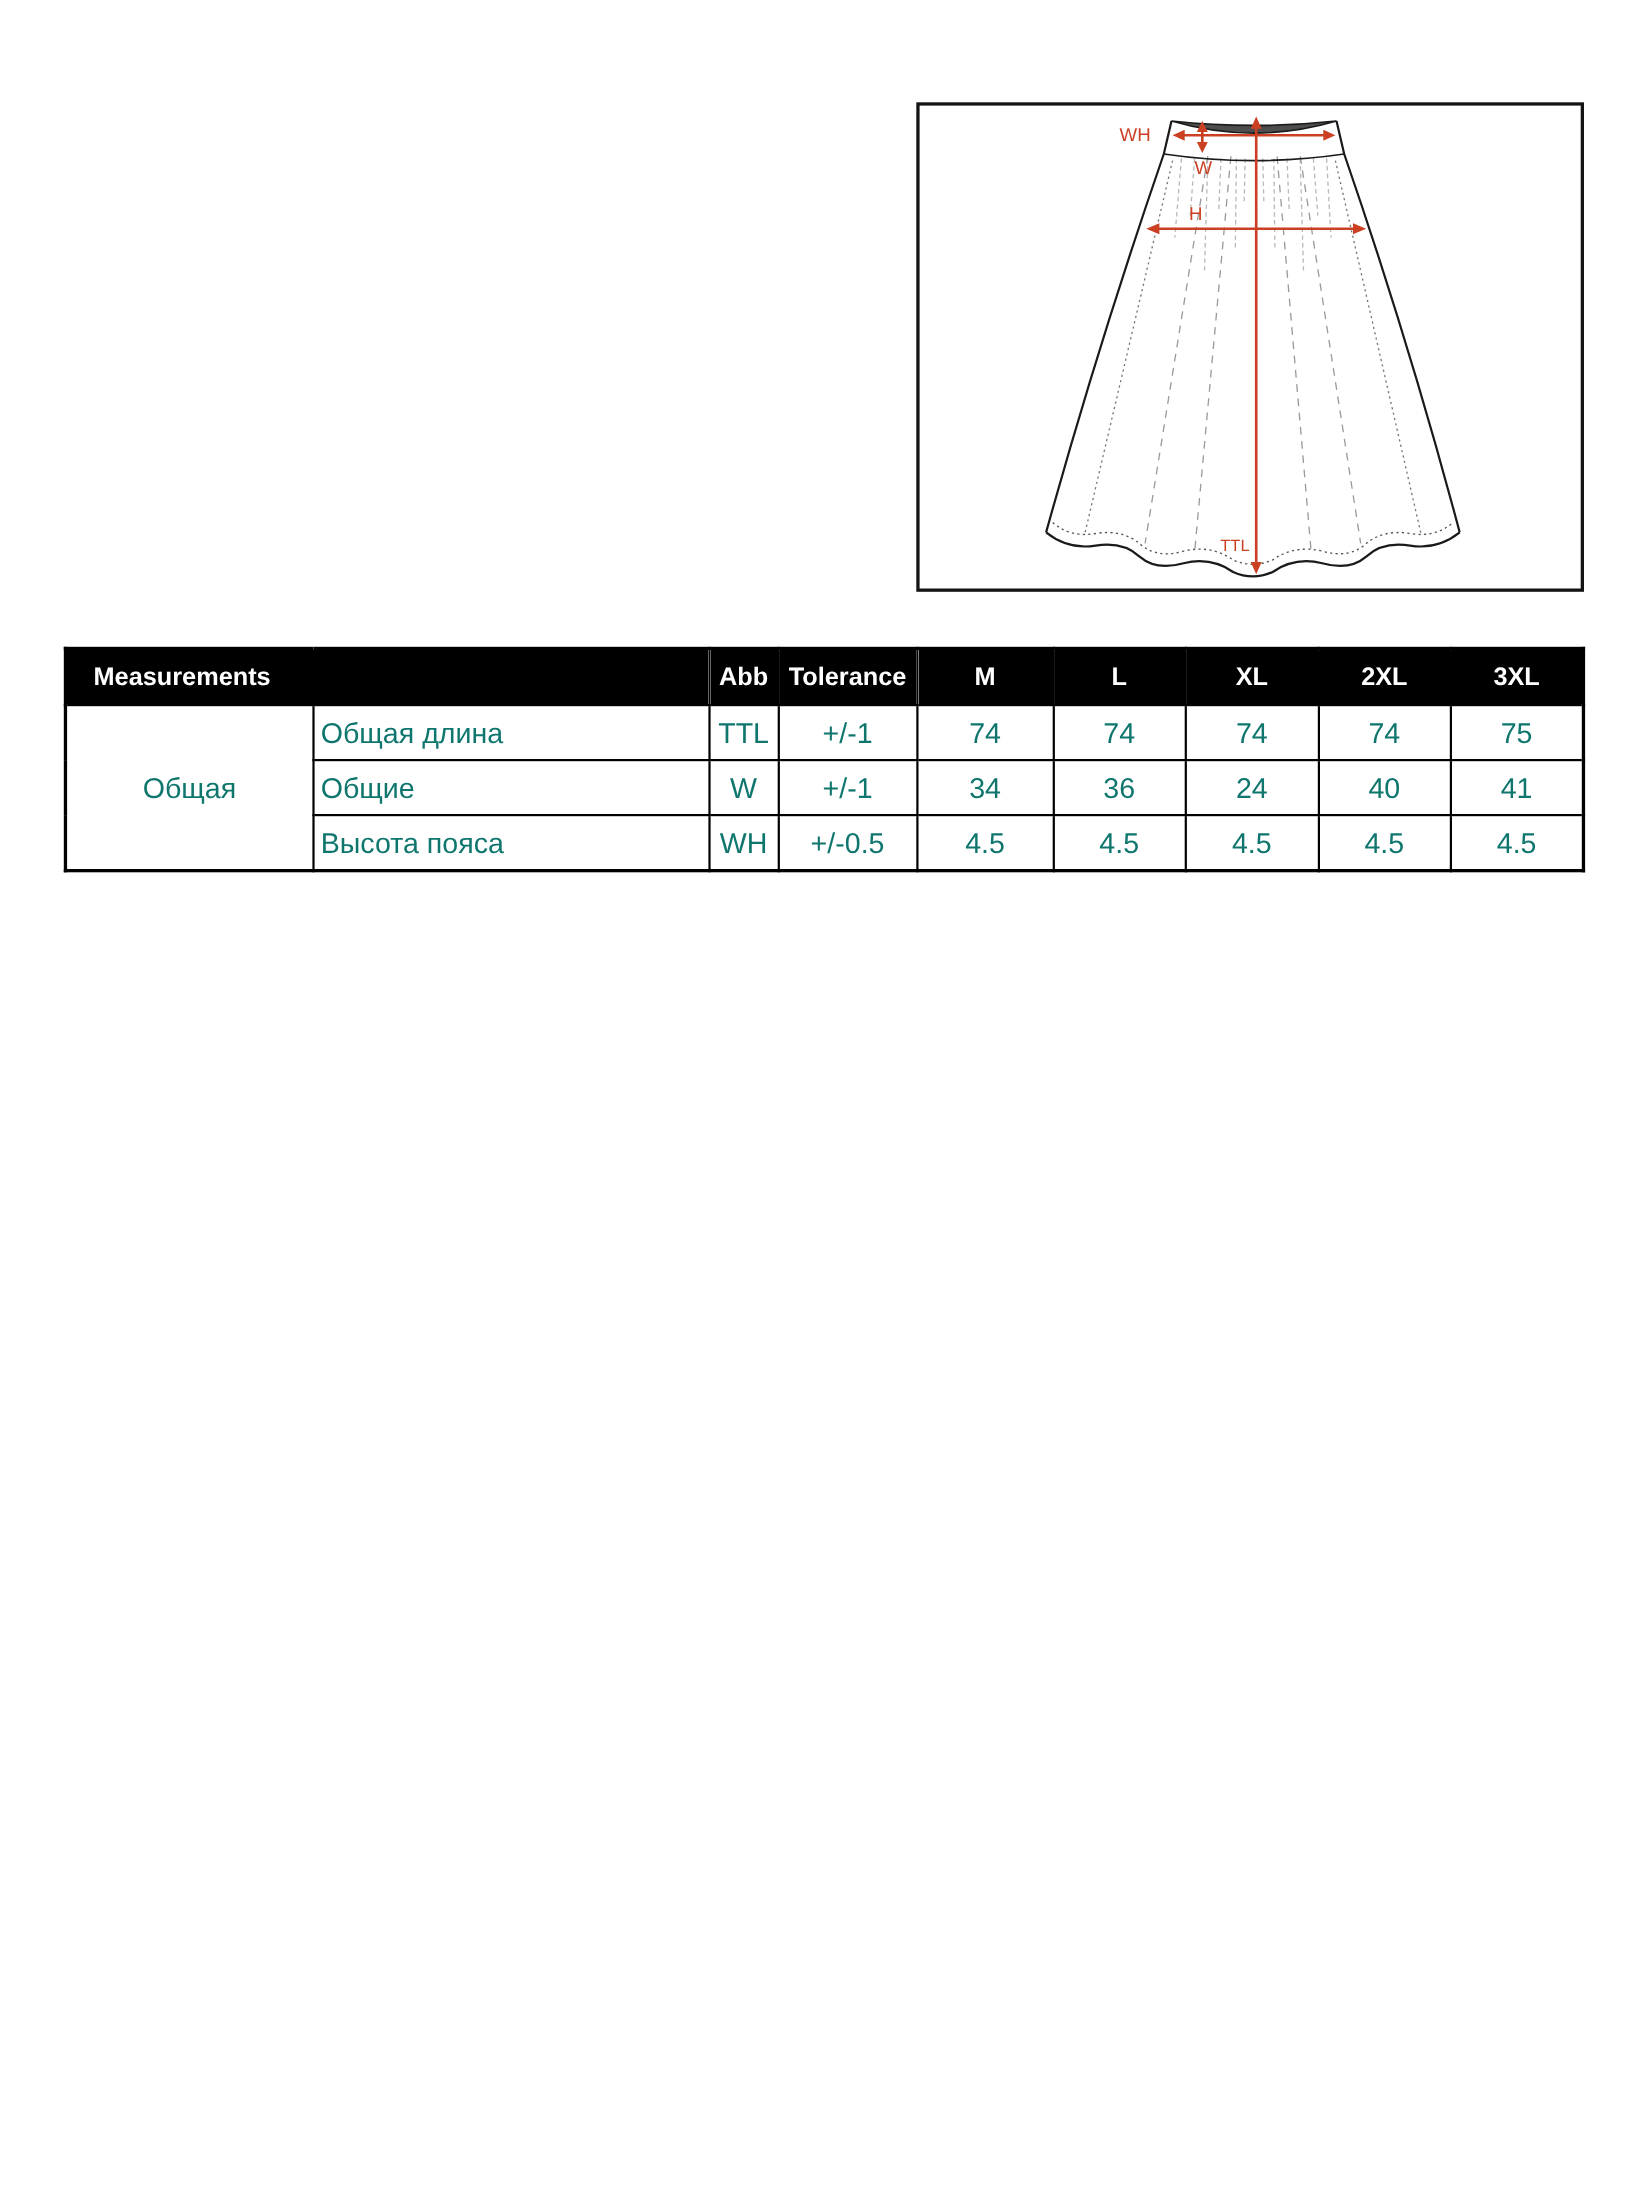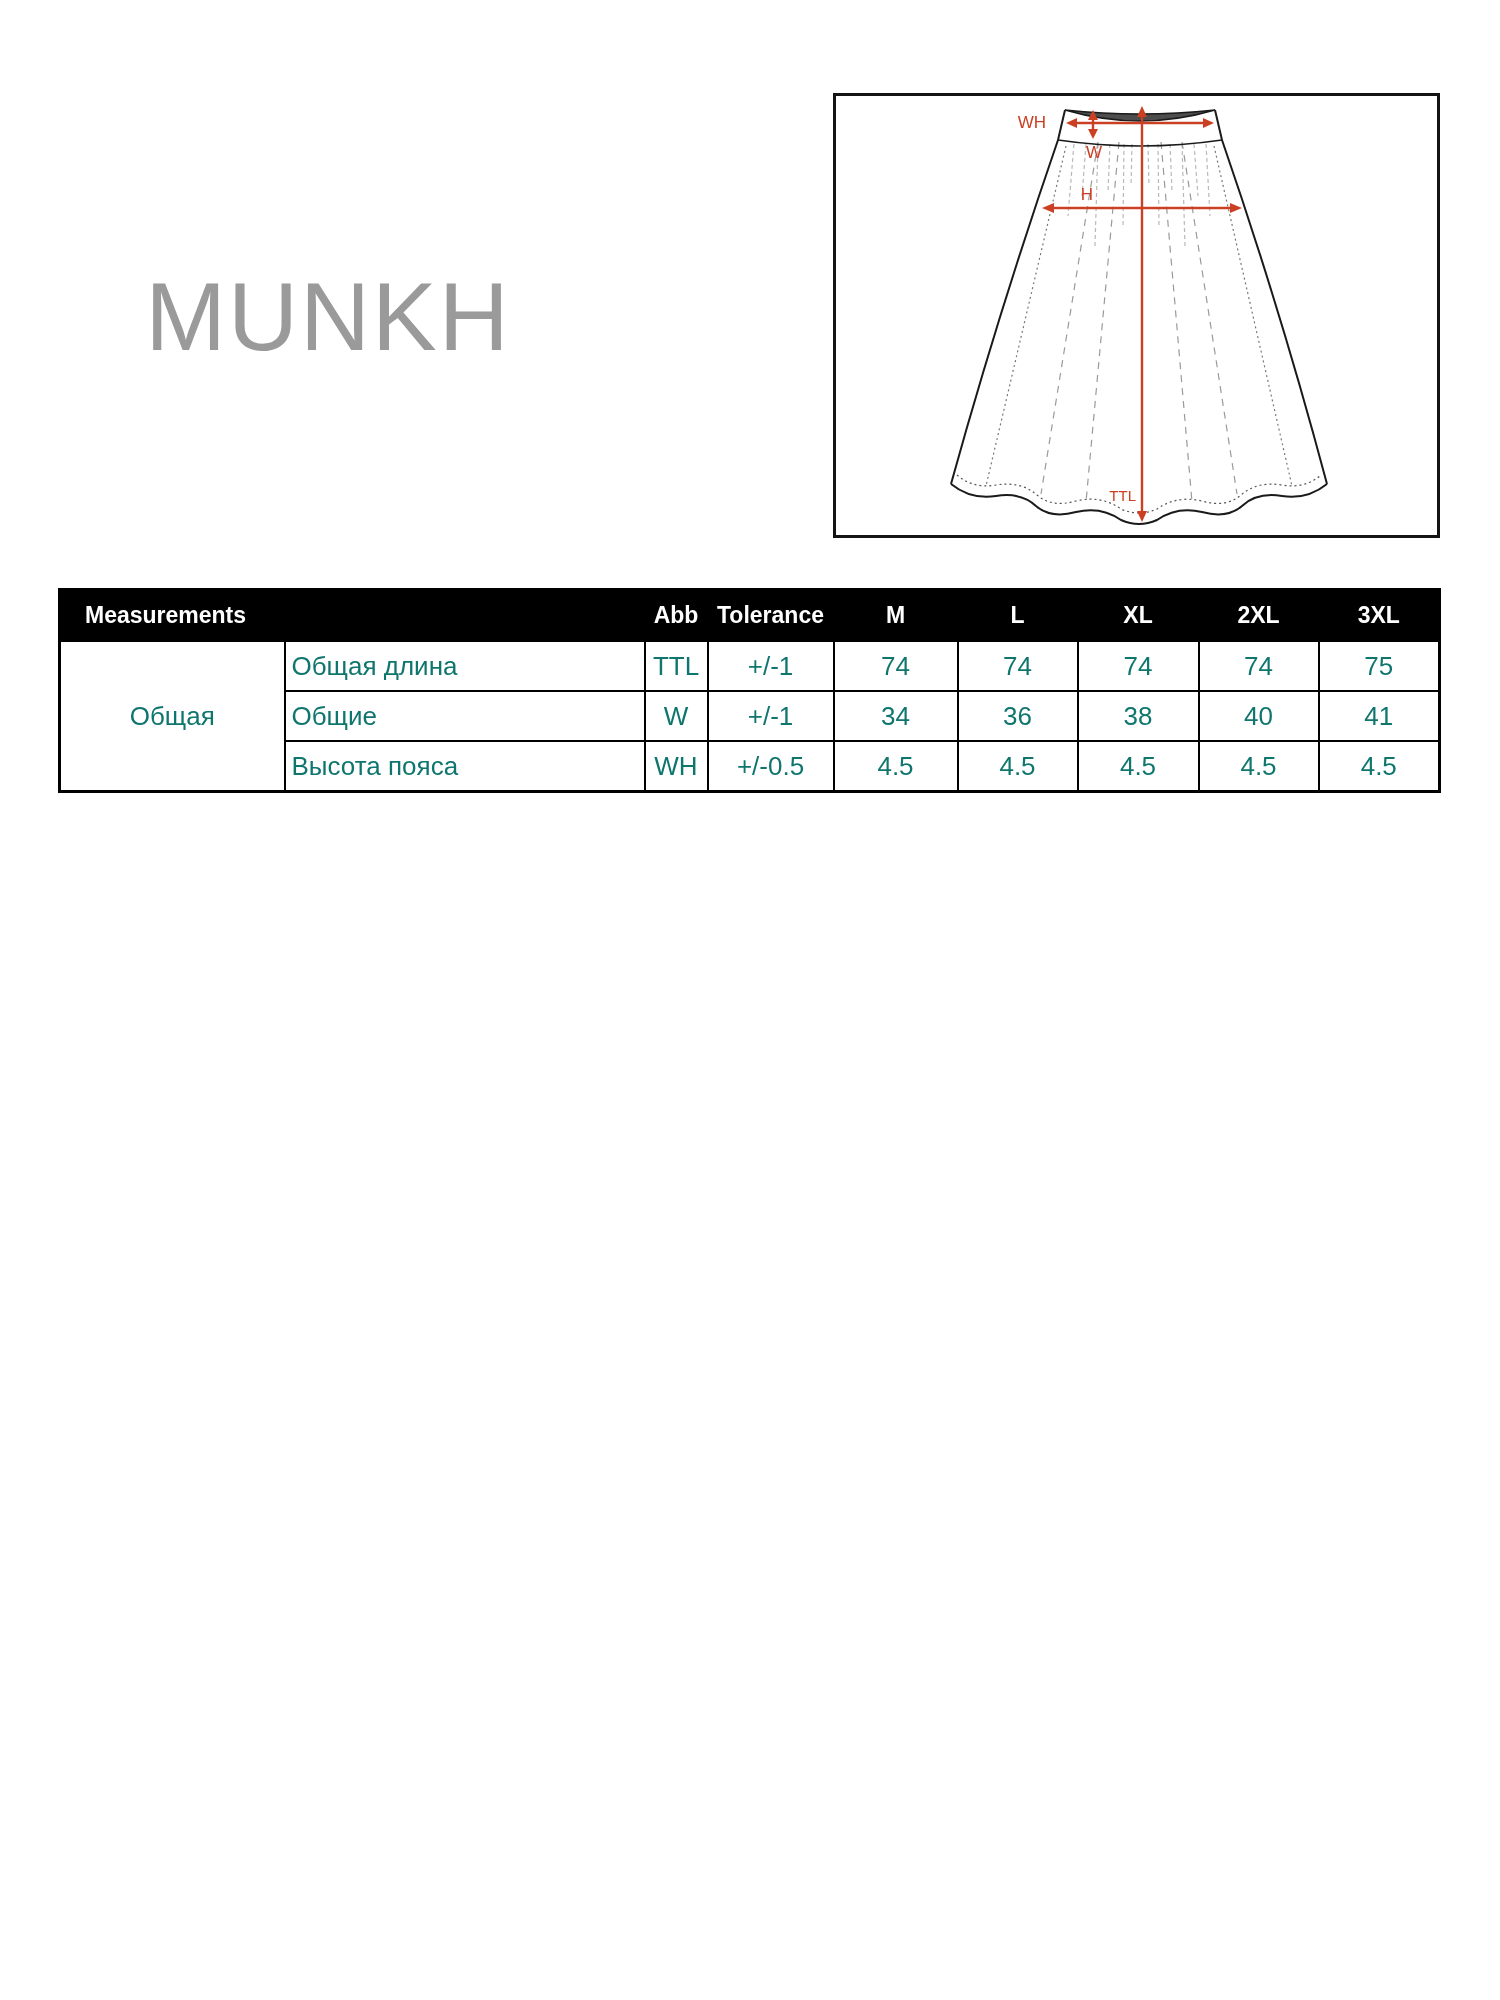--- a/index.html
+++ b/index.html
@@ -86,21 +86,20 @@
     text-align:left;
     padding-left:6px;
   }
 </style>
 </head>
 <body>
 
 <div class="page">
 
   <div class="logo">
-    <div class="brand-name">MUNKH</div>
   </div>
 
   <div class="diagram-box">
     <svg viewBox="0 0 601 439">
 
       <g stroke="#b9b9b9" stroke-width="1.2" stroke-dasharray="4,3" fill="none">
         <line x1="238" y1="48" x2="232" y2="120"></line>
         <line x1="250" y1="48" x2="246" y2="100"></line>
         <line x1="262" y1="48" x2="259" y2="150"></line>
         <line x1="274" y1="48" x2="272" y2="95"></line>
@@ -204,21 +203,21 @@
         <td>74</td>
         <td>74</td>
         <td>75</td>
       </tr>
       <tr>
         <td class="name">Общие</td>
         <td>W</td>
         <td>+/-1</td>
         <td>34</td>
         <td>36</td>
-        <td>38</td>
+        <td>24</td>
         <td>40</td>
         <td>41</td>
       </tr>
       <tr>
         <td class="name">Высота пояса</td>
         <td>WH</td>
         <td>+/-0.5</td>
         <td>4.5</td>
         <td>4.5</td>
         <td>4.5</td>

